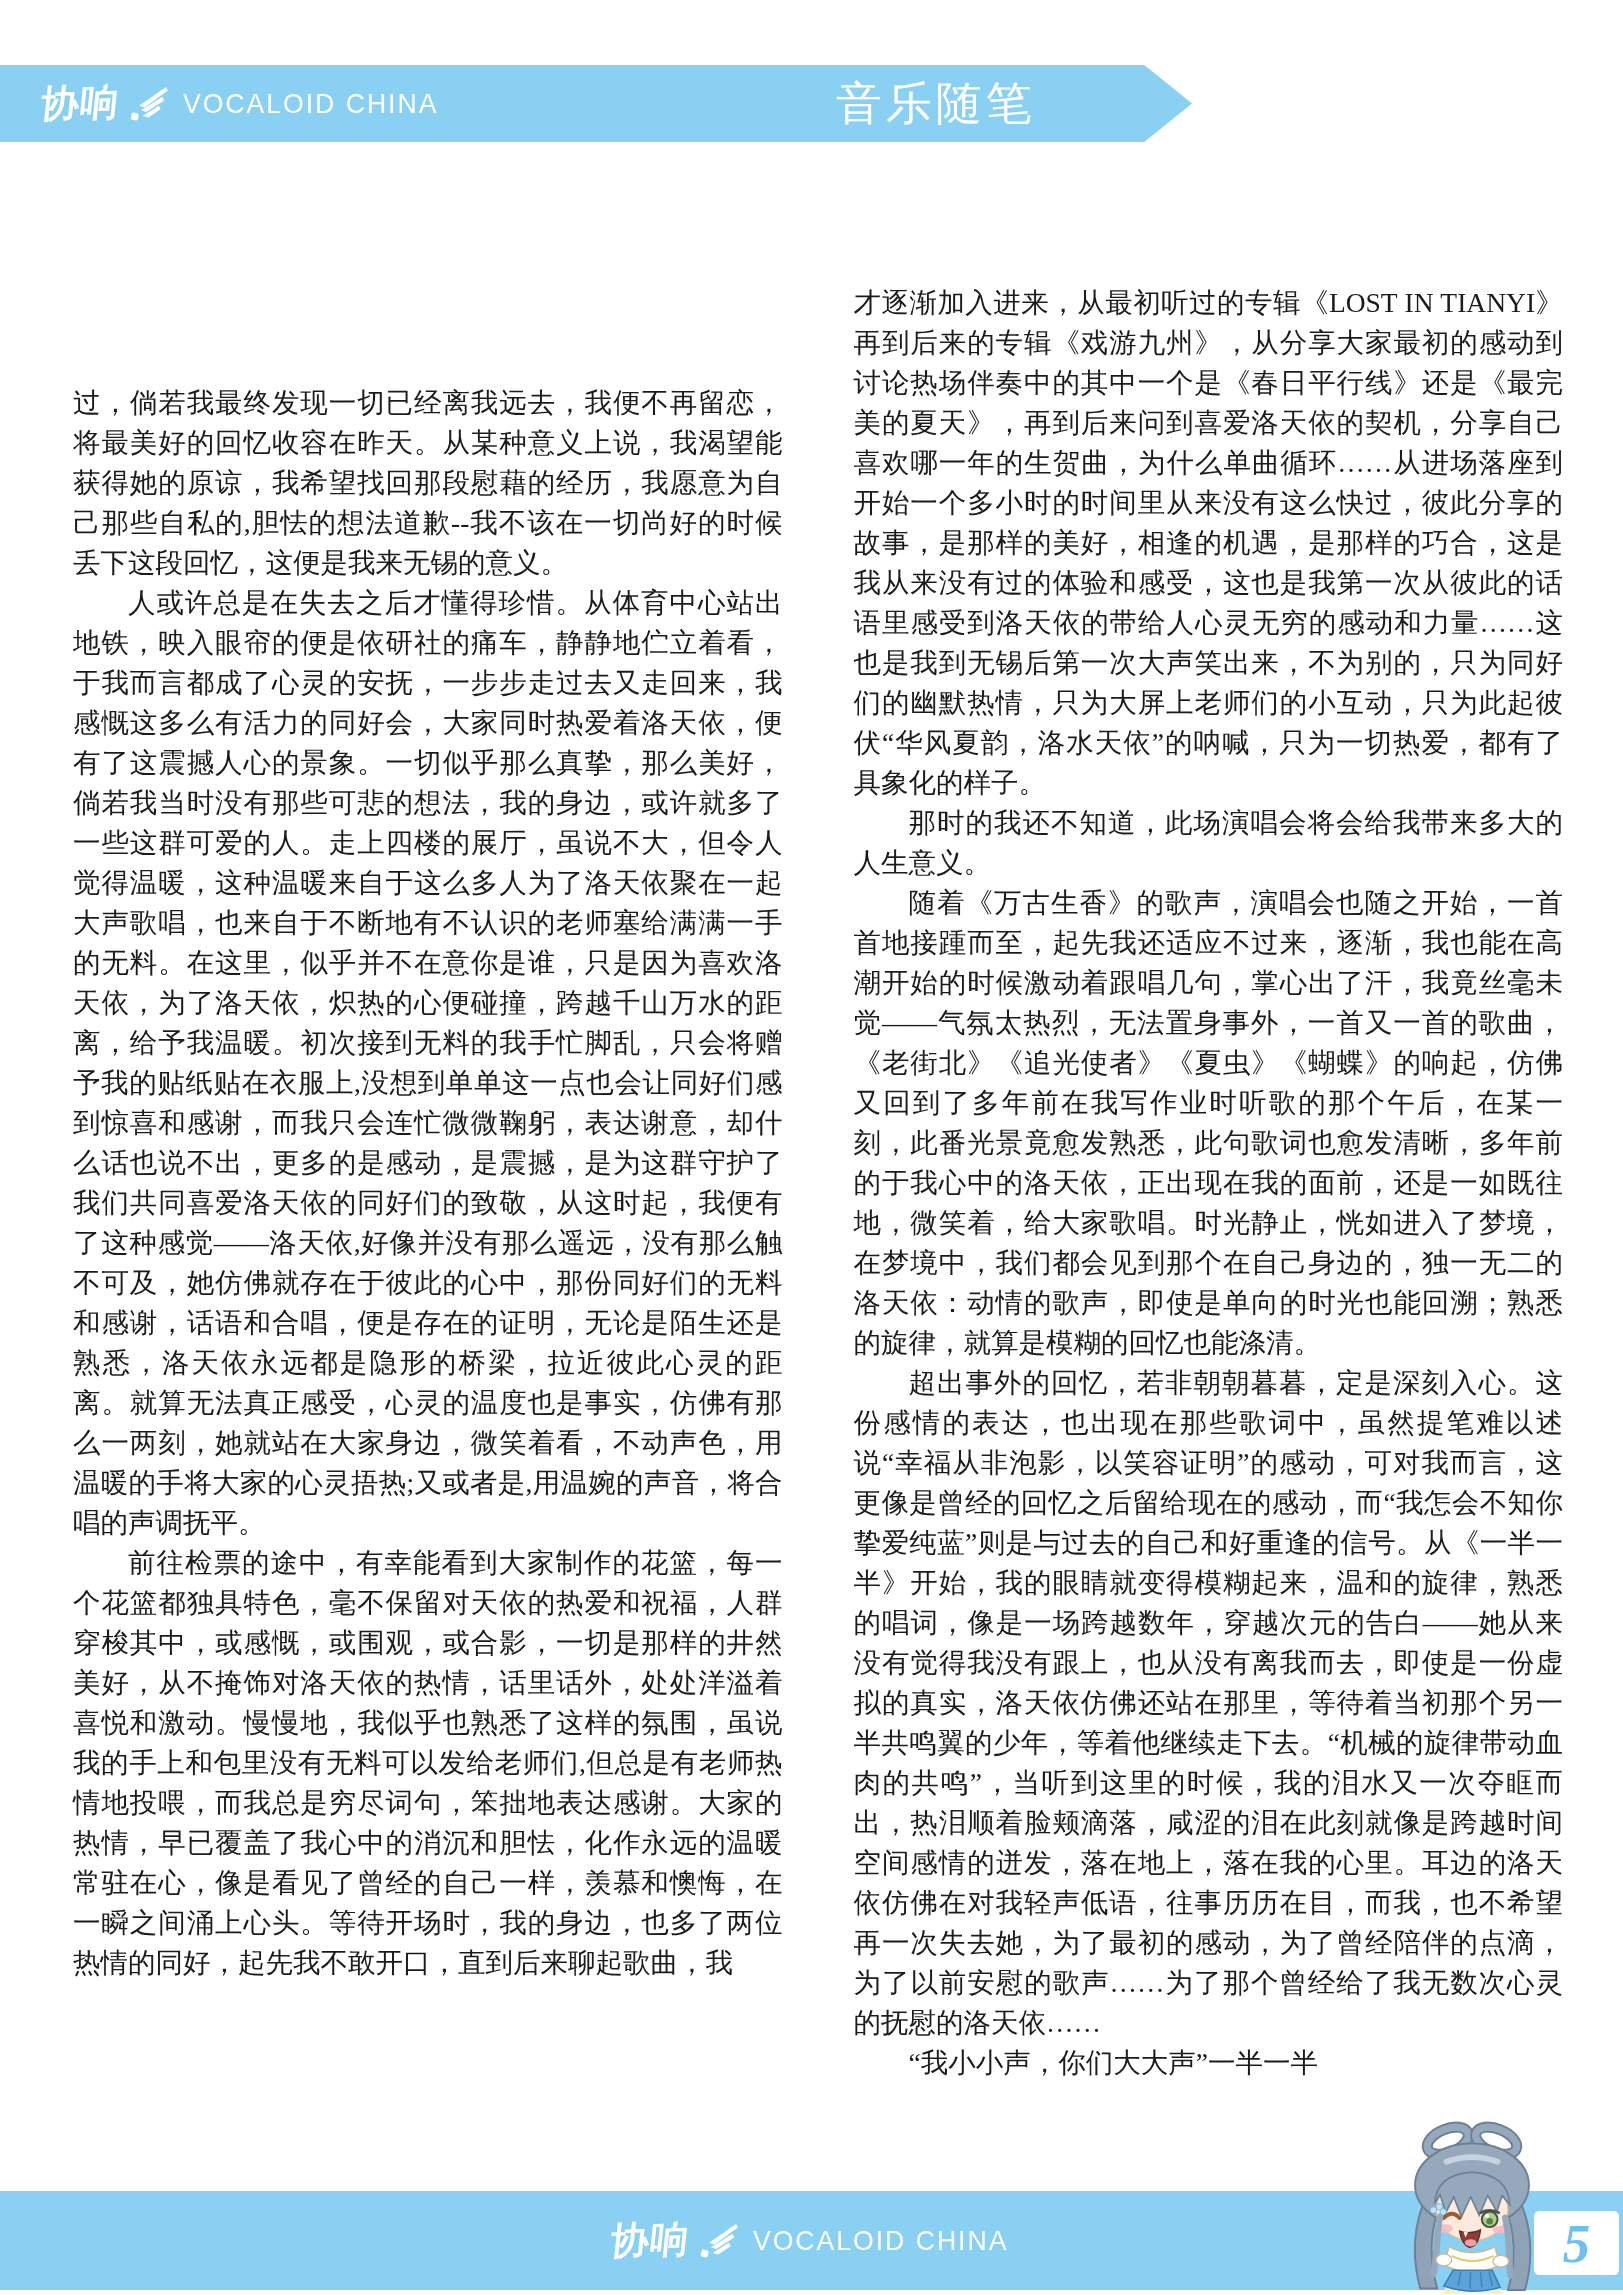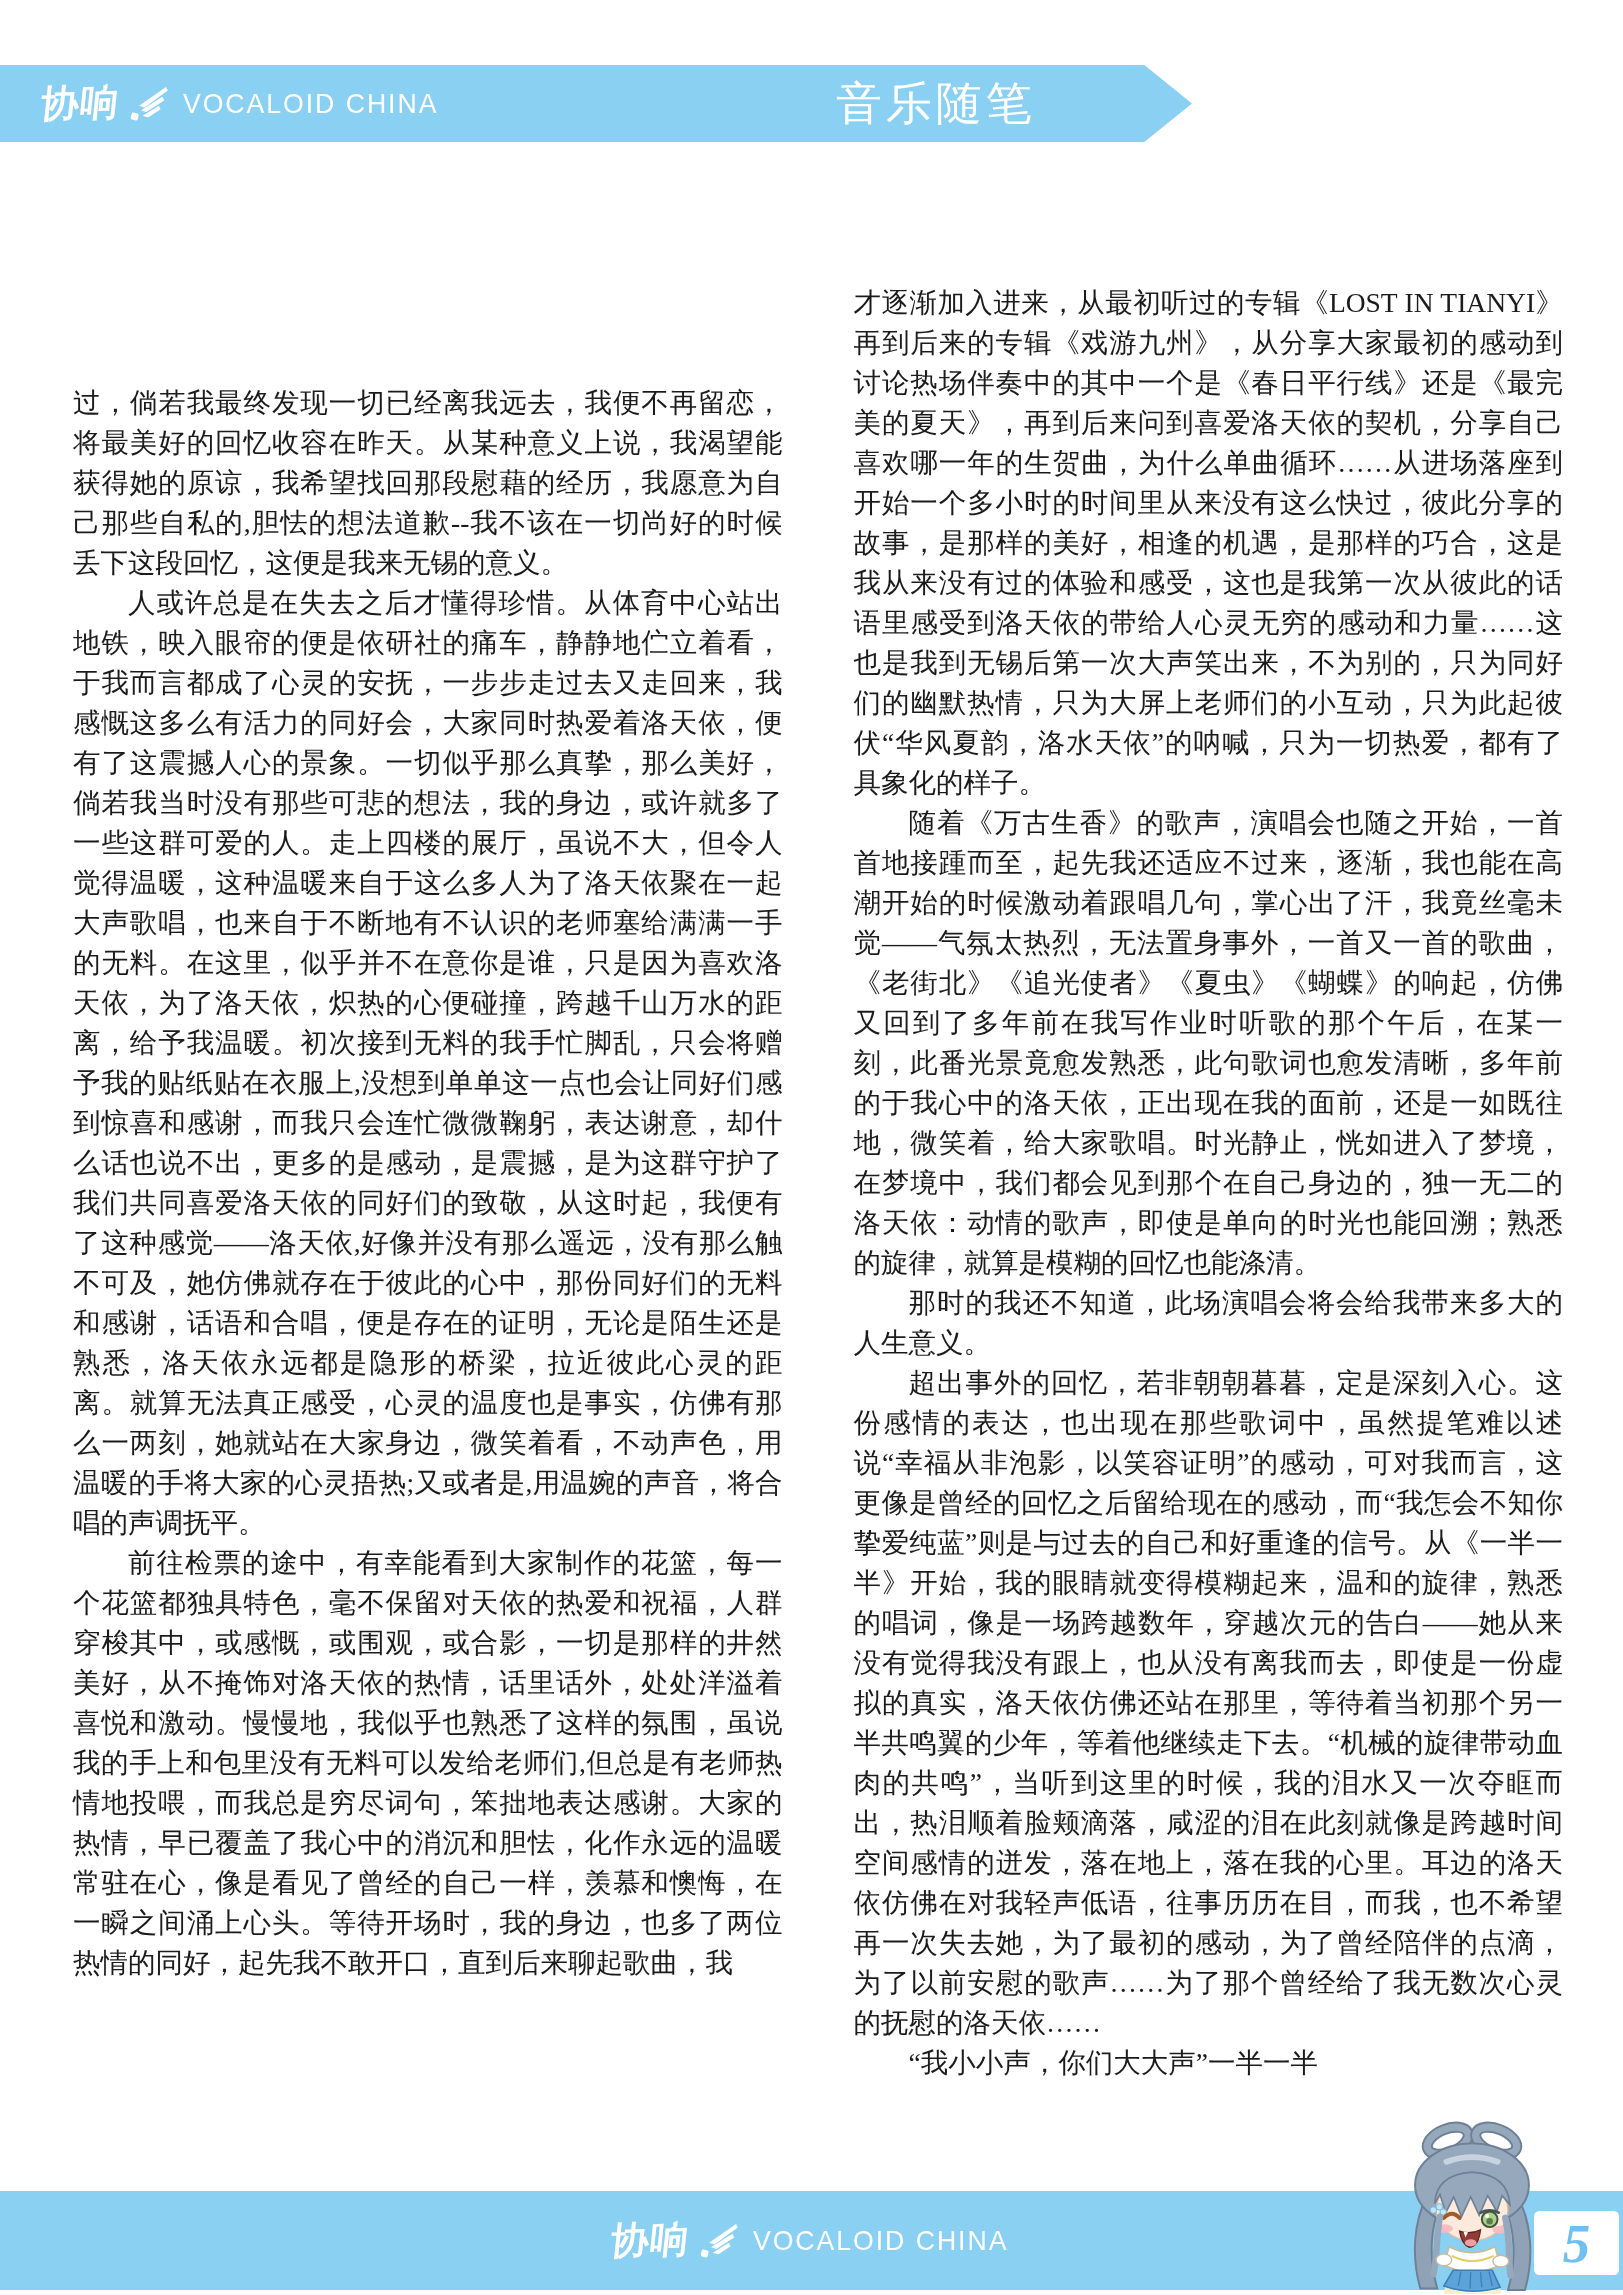--- a/index.html
+++ b/index.html
@@ -100,22 +100,22 @@
 </div>
 
 <div class="article">
   <div class="col">
     <p class="no-indent">过，倘若我最终发现一切已经离我远去，我便不再留恋，将最美好的回忆收容在昨天。从某种意义上说，我渴望能获得她的原谅，我希望找回那段慰藉的经历，我愿意为自己那些自私的,胆怯的想法道歉--我不该在一切尚好的时候丢下这段回忆，这便是我来无锡的意义。</p>
     <p>人或许总是在失去之后才懂得珍惜。从体育中心站出地铁，映入眼帘的便是依研社的痛车，静静地伫立着看，于我而言都成了心灵的安抚，一步步走过去又走回来，我感慨这多么有活力的同好会，大家同时热爱着洛天依，便有了这震撼人心的景象。一切似乎那么真挚，那么美好，倘若我当时没有那些可悲的想法，我的身边，或许就多了一些这群可爱的人。走上四楼的展厅，虽说不大，但令人觉得温暖，这种温暖来自于这么多人为了洛天依聚在一起大声歌唱，也来自于不断地有不认识的老师塞给满满一手的无料。在这里，似乎并不在意你是谁，只是因为喜欢洛天依，为了洛天依，炽热的心便碰撞，跨越千山万水的距离，给予我温暖。初次接到无料的我手忙脚乱，只会将赠予我的贴纸贴在衣服上,没想到单单这一点也会让同好们感到惊喜和感谢，而我只会连忙微微鞠躬，表达谢意，却什么话也说不出，更多的是感动，是震撼，是为这群守护了我们共同喜爱洛天依的同好们的致敬，从这时起，我便有了这种感觉——洛天依,好像并没有那么遥远，没有那么触不可及，她仿佛就存在于彼此的心中，那份同好们的无料和感谢，话语和合唱，便是存在的证明，无论是陌生还是熟悉，洛天依永远都是隐形的桥梁，拉近彼此心灵的距离。就算无法真正感受，心灵的温度也是事实，仿佛有那么一两刻，她就站在大家身边，微笑着看，不动声色，用温暖的手将大家的心灵捂热;又或者是,用温婉的声音，将合唱的声调抚平。</p>
     <p>前往检票的途中，有幸能看到大家制作的花篮，每一个花篮都独具特色，毫不保留对天依的热爱和祝福，人群穿梭其中，或感慨，或围观，或合影，一切是那样的井然美好，从不掩饰对洛天依的热情，话里话外，处处洋溢着喜悦和激动。慢慢地，我似乎也熟悉了这样的氛围，虽说我的手上和包里没有无料可以发给老师们,但总是有老师热情地投喂，而我总是穷尽词句，笨拙地表达感谢。大家的热情，早已覆盖了我心中的消沉和胆怯，化作永远的温暖常驻在心，像是看见了曾经的自己一样，羡慕和懊悔，在一瞬之间涌上心头。等待开场时，我的身边，也多了两位热情的同好，起先我不敢开口，直到后来聊起歌曲，我</p>
   </div>
   <div class="col">
     <p class="no-indent">才逐渐加入进来，从最初听过的专辑《LOST IN TIANYI》再到后来的专辑《戏游九州》，从分享大家最初的感动到讨论热场伴奏中的其中一个是《春日平行线》还是《最完美的夏天》，再到后来问到喜爱洛天依的契机，分享自己喜欢哪一年的生贺曲，为什么单曲循环……从进场落座到开始一个多小时的时间里从来没有这么快过，彼此分享的故事，是那样的美好，相逢的机遇，是那样的巧合，这是我从来没有过的体验和感受，这也是我第一次从彼此的话语里感受到洛天依的带给人心灵无穷的感动和力量……这也是我到无锡后第一次大声笑出来，不为别的，只为同好们的幽默热情，只为大屏上老师们的小互动，只为此起彼伏“华风夏韵，洛水天依”的呐喊，只为一切热爱，都有了具象化的样子。</p>
+    <p>那时的我还不知道，此场演唱会将会给我带来多大的人生意义。</p>
     <p>随着《万古生香》的歌声，演唱会也随之开始，一首首地接踵而至，起先我还适应不过来，逐渐，我也能在高潮开始的时候激动着跟唱几句，掌心出了汗，我竟丝毫未觉——气氛太热烈，无法置身事外，一首又一首的歌曲，《老街北》《追光使者》《夏虫》《蝴蝶》的响起，仿佛又回到了多年前在我写作业时听歌的那个午后，在某一刻，此番光景竟愈发熟悉，此句歌词也愈发清晰，多年前的于我心中的洛天依，正出现在我的面前，还是一如既往地，微笑着，给大家歌唱。时光静止，恍如进入了梦境，在梦境中，我们都会见到那个在自己身边的，独一无二的洛天依：动情的歌声，即使是单向的时光也能回溯；熟悉的旋律，就算是模糊的回忆也能涤清。</p>
-    <p>那时的我还不知道，此场演唱会将会给我带来多大的人生意义。</p>
     <p>超出事外的回忆，若非朝朝暮暮，定是深刻入心。这份感情的表达，也出现在那些歌词中，虽然提笔难以述说“幸福从非泡影，以笑容证明”的感动，可对我而言，这更像是曾经的回忆之后留给现在的感动，而“我怎会不知你挚爱纯蓝”则是与过去的自己和好重逢的信号。从《一半一半》开始，我的眼睛就变得模糊起来，温和的旋律，熟悉的唱词，像是一场跨越数年，穿越次元的告白——她从来没有觉得我没有跟上，也从没有离我而去，即使是一份虚拟的真实，洛天依仿佛还站在那里，等待着当初那个另一半共鸣翼的少年，等着他继续走下去。“机械的旋律带动血肉的共鸣”，当听到这里的时候，我的泪水又一次夺眶而出，热泪顺着脸颊滴落，咸涩的泪在此刻就像是跨越时间空间感情的迸发，落在地上，落在我的心里。耳边的洛天依仿佛在对我轻声低语，往事历历在目，而我，也不希望再一次失去她，为了最初的感动，为了曾经陪伴的点滴，为了以前安慰的歌声……为了那个曾经给了我无数次心灵的抚慰的洛天依……</p>
     <p>“我小小声，你们大大声”一半一半</p>
   </div>
 </div>
 
 <div class="footer-bar">
   <div class="logo">
     <span class="zh">协响</span>
     <svg class="wing" viewBox="0 0 42 38" aria-hidden="true">
       <rect x="1" y="29" width="8" height="8" rx="2" fill="#fff" transform="rotate(14 5 33)"></rect>

